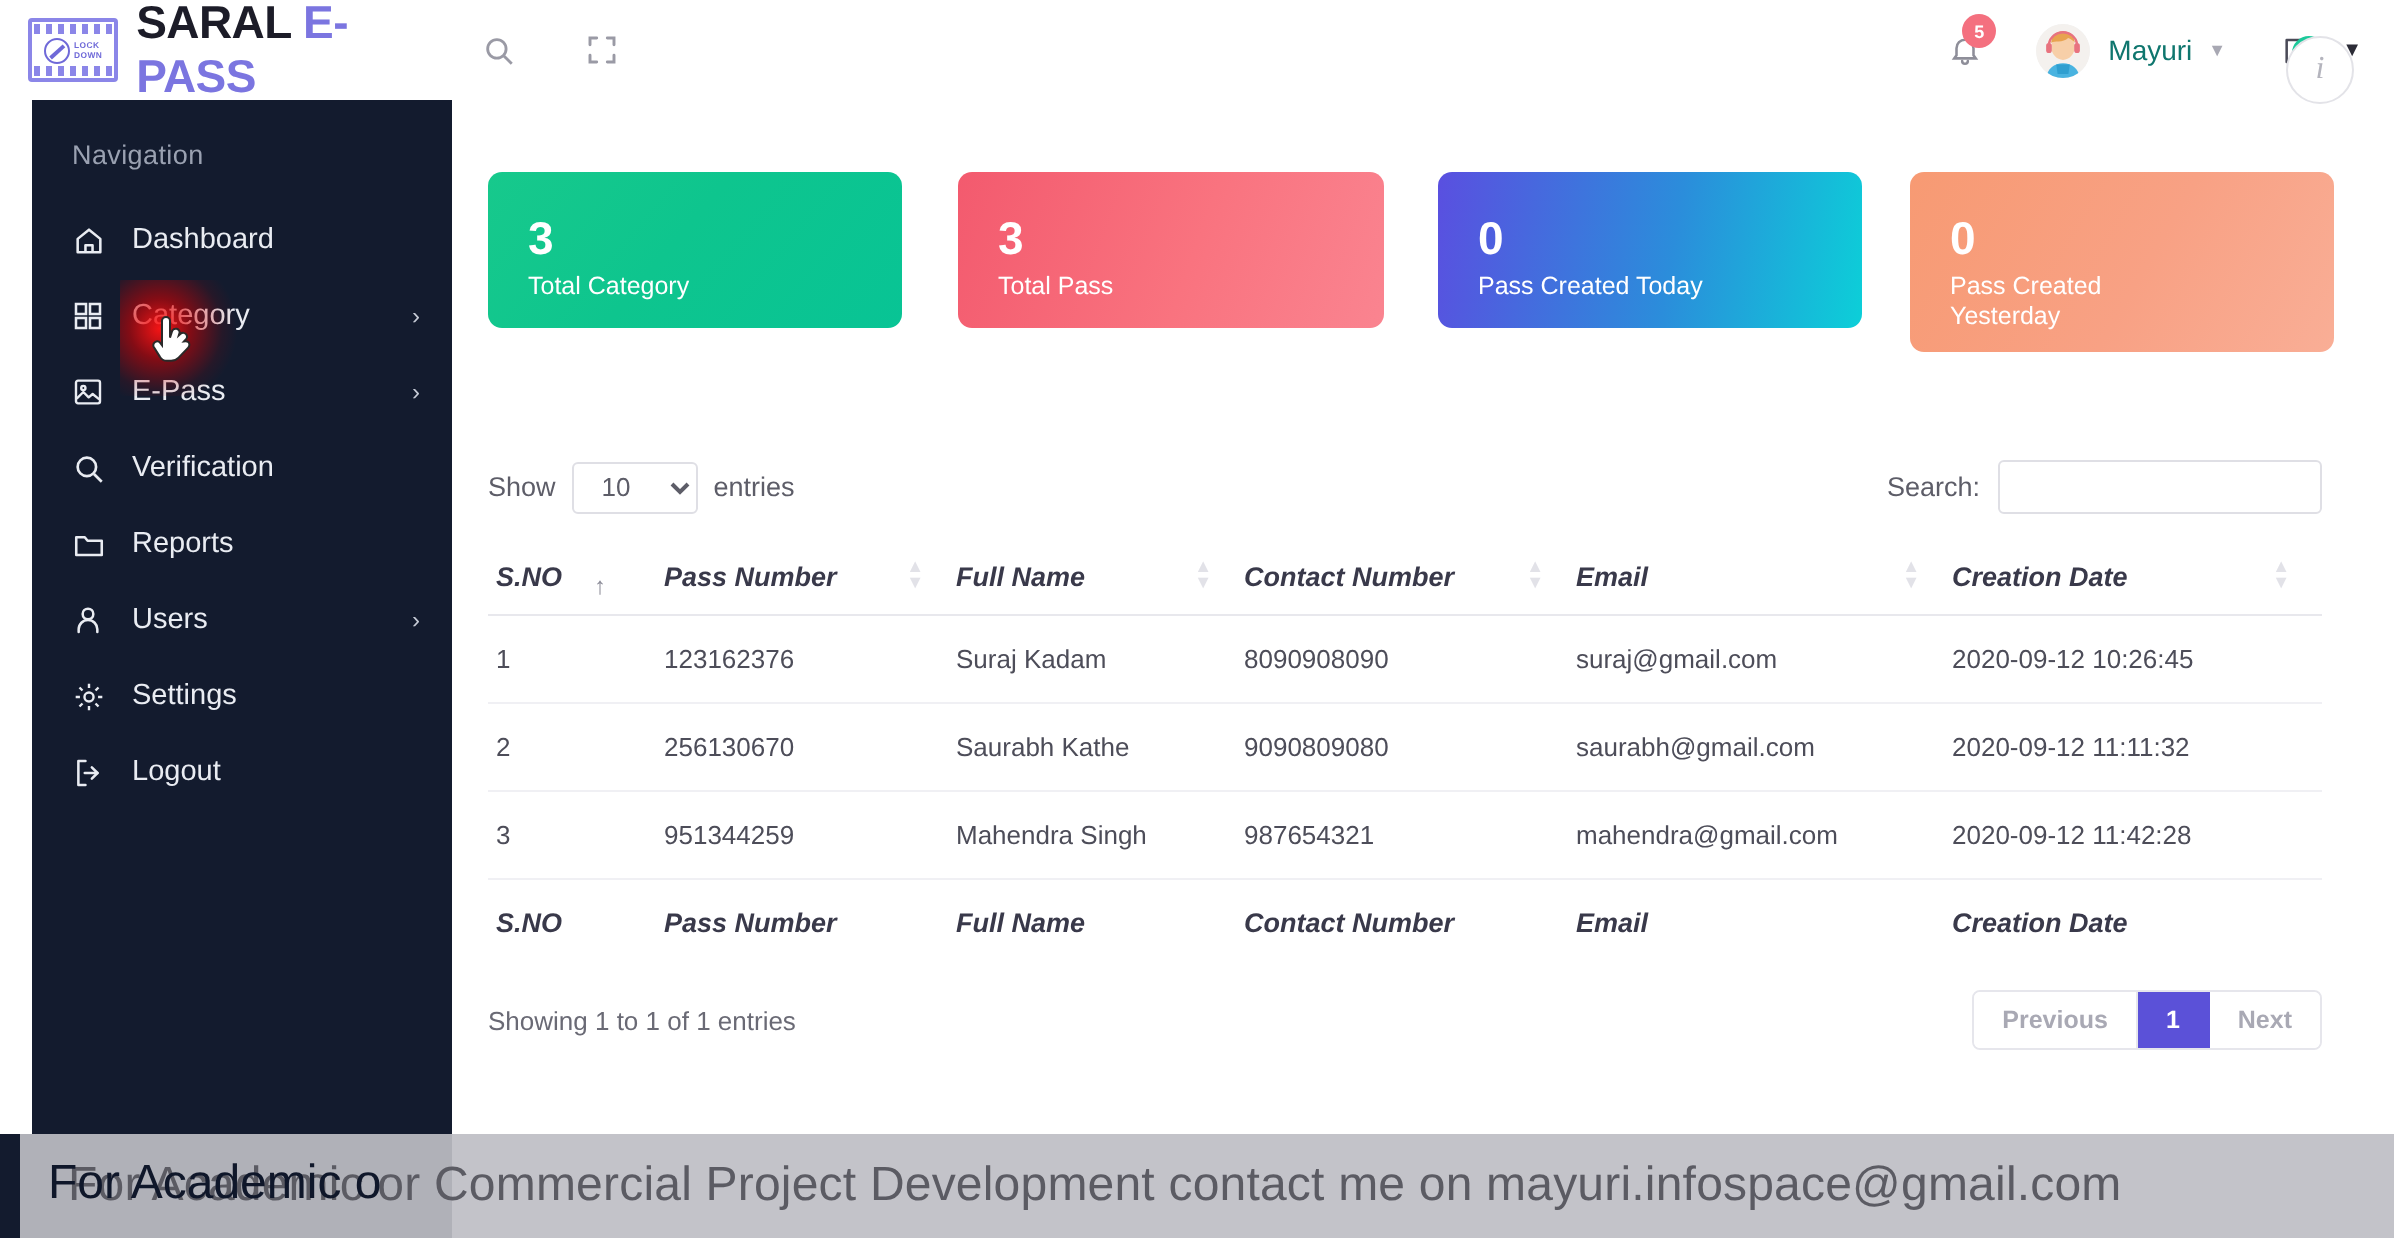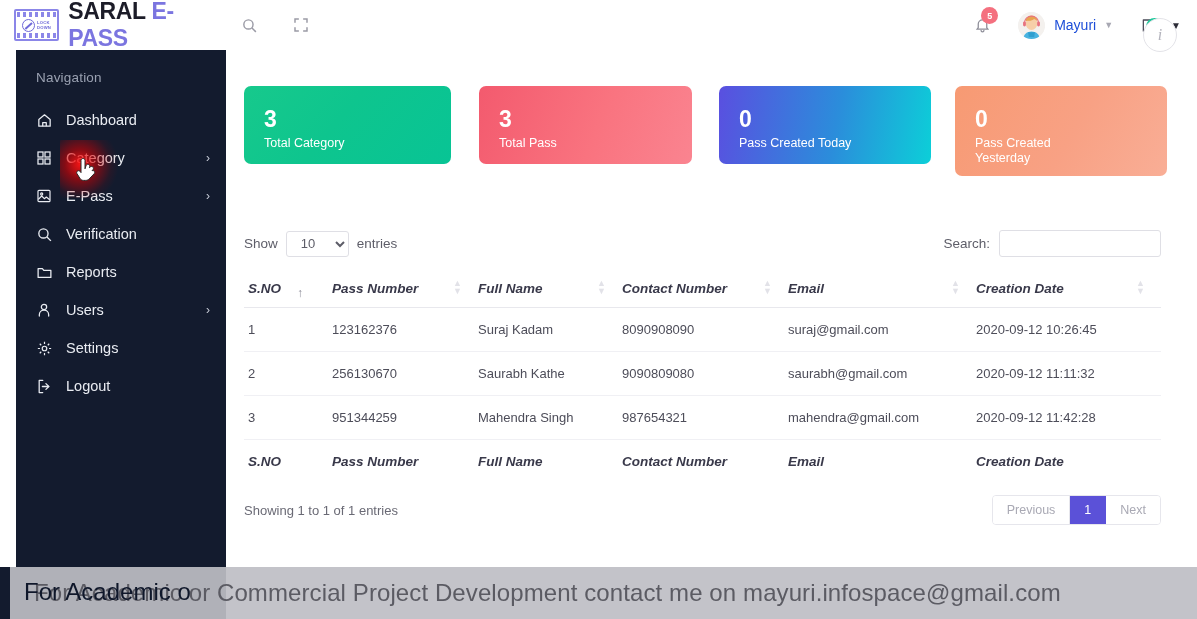--- a/index.html
+++ b/index.html
@@ -63,21 +63,21 @@
     align-items: center; justify-content: center;
   }
   .badge-red { background: #f4707f; top: 2px; right: 4px; }
   .badge-green { background: #1bc99a; top: 1px; right: 18px; }
 
   .user-block { display: flex; align-items: center; margin-left: 16px; cursor: pointer; }
   .avatar {
     width: 27px; height: 27px; border-radius: 50%; overflow: hidden;
     background: #f2f2f2; position: relative; flex: none;
   }
-  .user-name { font-size: 14px; color: #1d4ed8; margin-left: 9px; }
+  .user-name { font-size: 14px; color: #0f766e; margin-left: 9px; }
   .caret-sm { margin-left: 8px; color: #a8a8b3; font-size: 9px; }
 
   .chat-wrap { position: relative; margin-left: 28px; display: flex; align-items: center; cursor: pointer;}
   .caret-dark { margin-left: 14px; color: #2b2b36; font-size: 10px; }
   .info-circle {
     position: absolute; right: 20px; top: 18px;
     width: 34px; height: 34px; border-radius: 50%; border: 1px solid #e3e3e8;
     background: #fff; display: flex; align-items: center; justify-content: center;
     color: #b4b4bd; font-size: 16px; font-family: "Liberation Serif", serif; font-style: italic;
   }
@@ -163,21 +163,21 @@
   .col-name { width: 144px; }
   .col-contact { width: 166px; }
   .col-email { width: 188px; }
   .col-date { width: auto; }
 
   .table-bottom { display: flex; align-items: center; margin-top: 20px; }
   .entries-info { font-size: 13px; color: #6a6a75; }
   .pager { margin-left: auto; display: flex; border: 1px solid #e6e6ec; border-radius: 4px; overflow: hidden; }
   .pg {
     padding: 7px 14px; font-size: 12.5px; color: #a9a9b4; background: #fff;
-    cursor: pointer; border-right: 1px solid #e6e6ec;
+    cursor: pointer; border-right: 1px solid #e6e6ec; font-weight: bold;
   }
   .pg:last-child { border-right: none; }
   .pg.active { background: #5b51d8; color: #fff; border-color: #5b51d8; }
 
   
   .watermark {
     position: absolute; left: 10px; bottom: 0; width: 1197px; height: 52px;
     background: rgba(190,190,196,.92); z-index: 40;
     display: flex; align-items: center; padding-left: 24px;
     font-size: 24px; color: #5b5b63; letter-spacing: .1px; white-space: nowrap;

